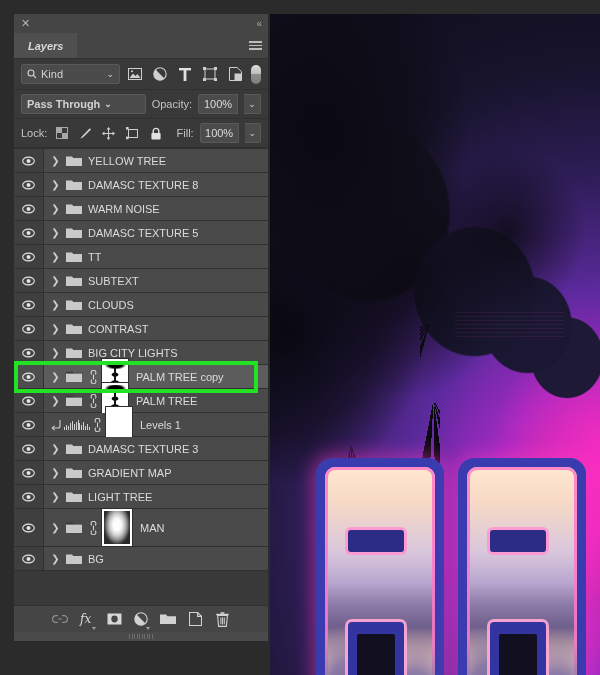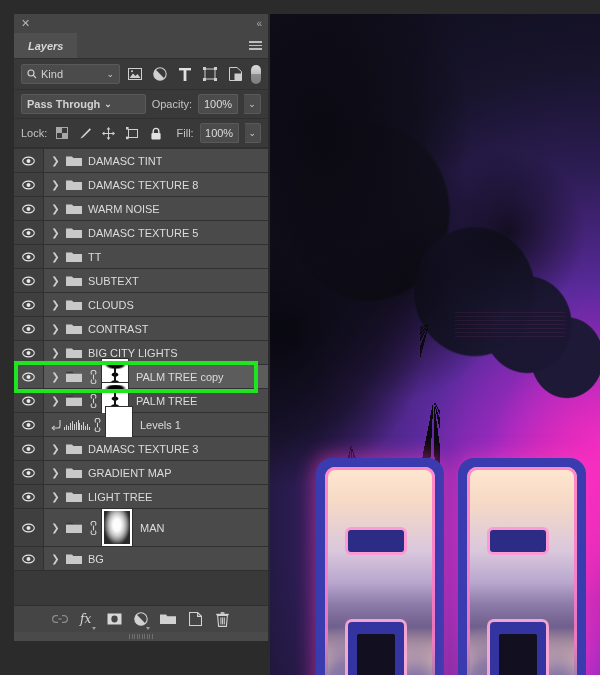--- a/index.html
+++ b/index.html
@@ -368,21 +368,21 @@
             <circle cx="6.5" cy="5" r="2" fill="#e6e6e6"></circle>
           </svg>
         </div>
         <div class="content">
           <div class="expander">❯</div>
           <div class="folder">
             <svg width="16" height="12" viewBox="0 0 16 12">
               <path d="M0 1.4 H6 L7.3 3 H16 V11 H0 Z" fill="#c9c9c9"></path>
             </svg>
           </div>
-          <div class="lname">DAMASC TINT</div>
+          <div class="lname">YELLOW TREE</div>
         </div>
       </div>
       <div class="lrow">
         <div class="eye">
           <svg width="13" height="10" viewBox="0 0 13 10">
             <ellipse cx="6.5" cy="5" rx="5.8" ry="3.9" fill="none" stroke="#e6e6e6" stroke-width="1.1"></ellipse>
             <circle cx="6.5" cy="5" r="2" fill="#e6e6e6"></circle>
           </svg>
         </div>
         <div class="content">

